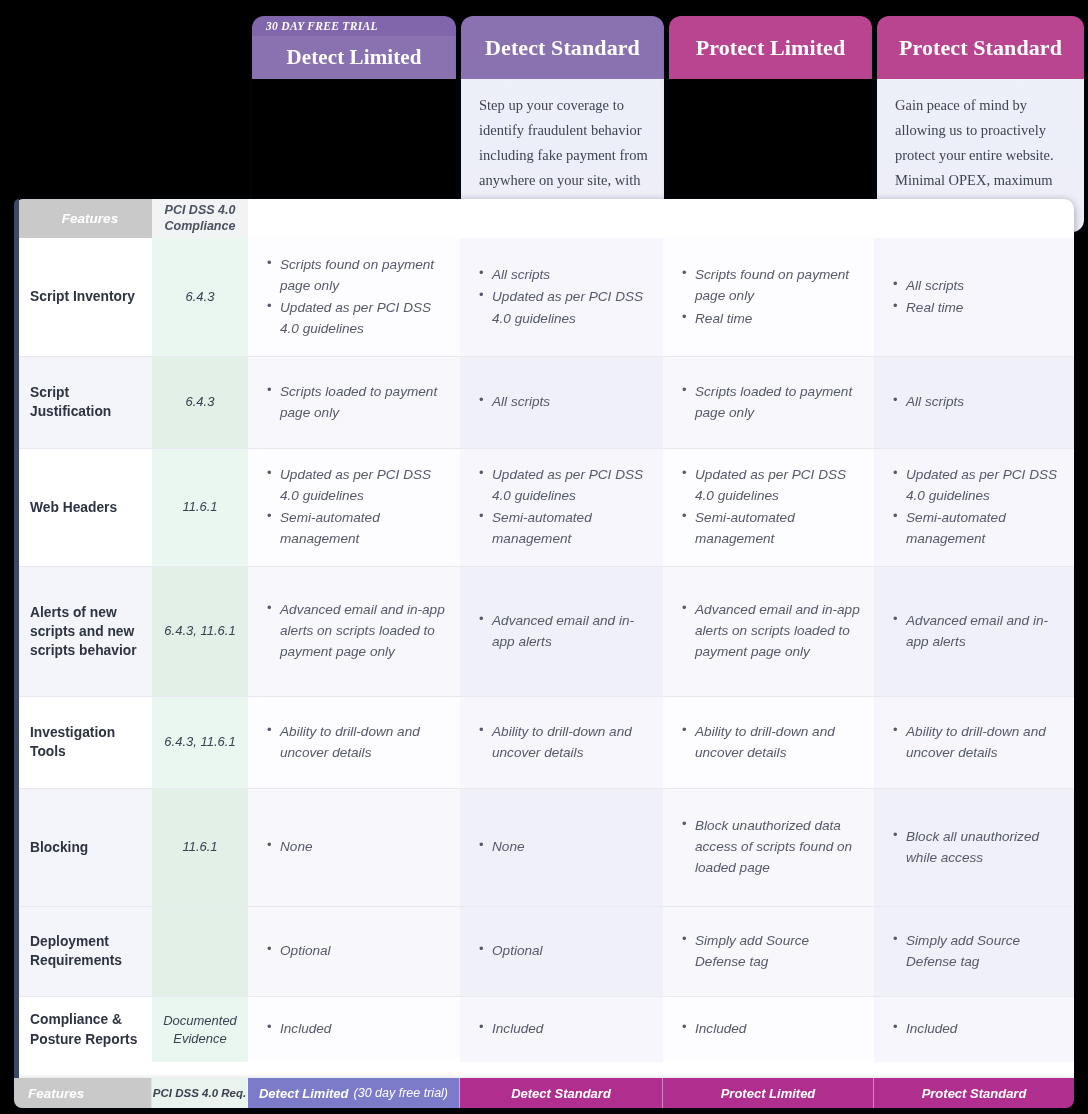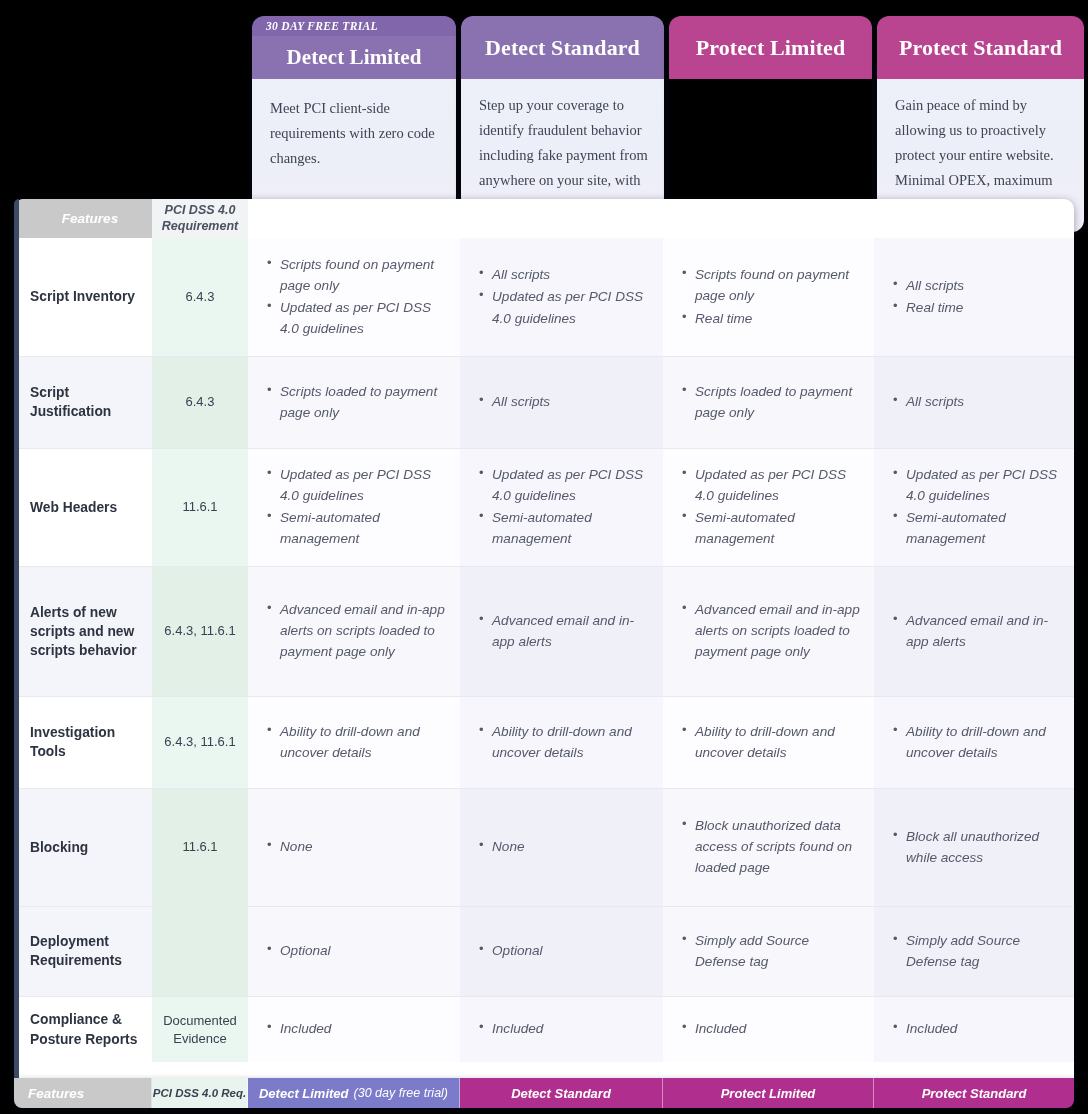--- a/index.html
+++ b/index.html
@@ -136,20 +136,21 @@
   td.feat {
     font-size: 13.8px;
     font-weight: bold;
     color: #2d3340;
     padding: 10px 8px 10px 16px;
     vertical-align: middle;
     line-height: 1.38;
   }
   td.pci {
     font-size: 13px;
+    font-style: italic;
     color: #3a4150;
     text-align: center;
     vertical-align: middle;
     line-height: 1.35;
   }
   td.cell {
     vertical-align: middle;
     padding: 10px 14px 10px 16px;
   }
   td.cell ul {
@@ -250,21 +251,20 @@
 </head>
 <body>
 
 <div id="stage">
 
   <div class="cards">
 
     <div class="card c0">
       <div class="trial-bar">30 DAY FREE TRIAL</div>
       <div class="card-title">Detect  Limited</div>
-      <div class="card-body">Meet PCI client-side requirements with zero code changes.</div>
     </div>
 
     <div class="card c1">
       <div class="card-title">Detect  Standard</div>
       <div class="card-body">Step up your coverage to identify fraudulent behavior including fake payment from anywhere on your site, with zero code changes.</div>
     </div>
 
     <div class="card c2">
       <div class="card-title">Protect Limited</div>
     </div>
@@ -284,21 +284,21 @@
           <col class="c-p1">
           <col class="c-p2">
           <col class="c-p3">
           <col class="c-p4">
       </colgroup>
       <thead>
         <tr>
           <th class="hdr-feat">Features</th>
           <th class="hdr-pci">
             <span>PCI DSS 4.0</span><br>
-            <span>Requirement</span>
+            <span>Compliance</span>
           </th>
           <th class="hdr-blank"></th>
           <th class="hdr-blank"></th>
           <th class="hdr-blank"></th>
           <th class="hdr-blank"></th>
         </tr>
       </thead>
       <tbody id="tbody">
           <tr class="row r-odd first" style="height: 118px;">
             <td class="feat">Script Inventory</td>

